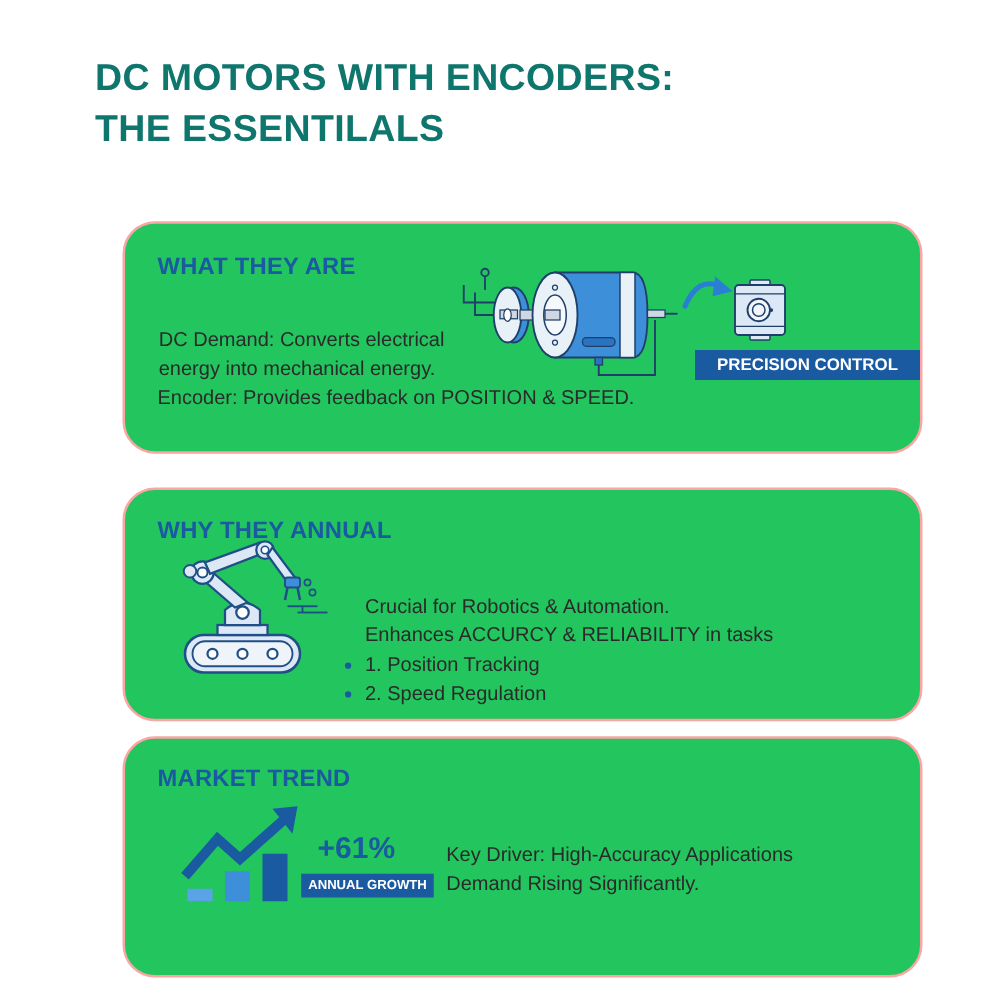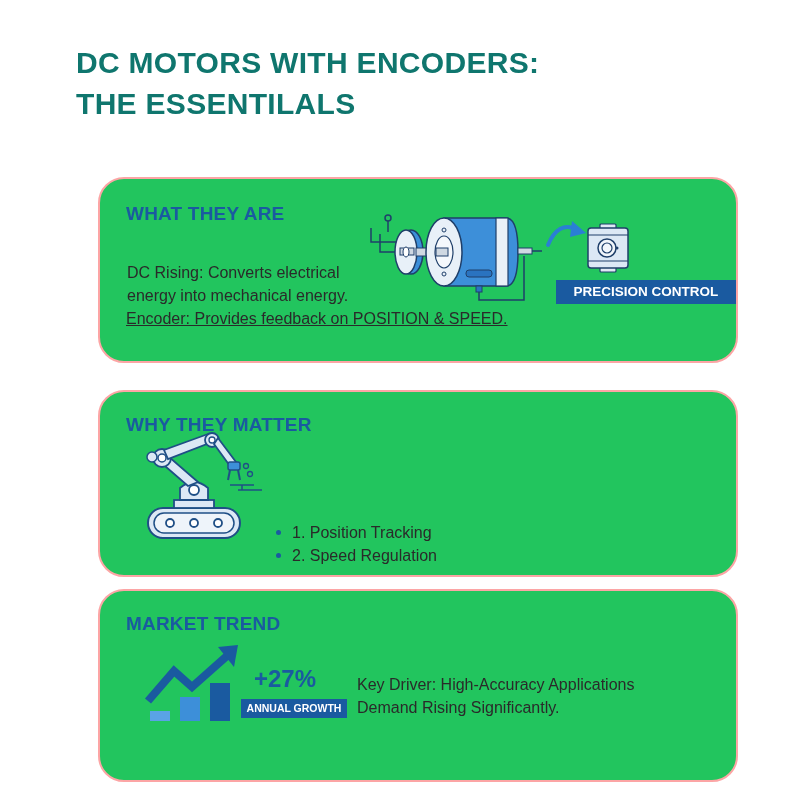--- a/index.html
+++ b/index.html
@@ -38,23 +38,23 @@
 
 <h1 class="title">
   <span>DC MOTORS WITH ENCODERS:</span>
   <span>THE ESSENTILALS</span>
 </h1>
 
 <div class="card" style="top:177px; height:186px;">
   <h2 class="card-title" style="left:26px; top:24px;">WHAT THEY ARE</h2>
 
   <div class="body-text" style="left:27px; top:82px;">
-    <div>DC Rising: Converts electrical</div>
+    <div>DC Demand: Converts electrical</div>
     <div>energy into mechanical energy.</div>
-    <div style="margin-left:-1px;text-decoration:underline;">Encoder: Provides feedback on POSITION &amp; SPEED.</div>
+    <div style="margin-left:-1px;">Encoder: Provides feedback on POSITION &amp; SPEED.</div>
   </div>
 
   <svg width="190" height="90" style="left:266px; top:33px;" viewBox="0 0 190 90">
 
     <circle cx="22" cy="6" r="3" fill="none" stroke="#1f3f6a" stroke-width="1.5"></circle>
     <line x1="22" y1="9" x2="22" y2="20" stroke="#1f3f6a" stroke-width="1.5"></line>
     <polyline points="5,16 5,30 42,30" fill="none" stroke="#1f3f6a" stroke-width="1.5"></polyline>
     <polyline points="14,22 14,40 42,40" fill="none" stroke="#1f3f6a" stroke-width="1.5"></polyline>
 
     <ellipse cx="45" cy="40" rx="12" ry="22" fill="#3d8fd9" stroke="#1f3f6a" stroke-width="1.5"></ellipse>
@@ -93,21 +93,21 @@
     <line x1="2" y1="38" x2="42" y2="38" stroke="#1f3f6a" stroke-width="1"></line>
     <circle cx="21" cy="25" r="9" fill="#f2f6fb" stroke="#1f3f6a" stroke-width="1.5"></circle>
     <circle cx="21" cy="25" r="5" fill="none" stroke="#1f3f6a" stroke-width="1.2"></circle>
     <circle cx="31" cy="25" r="1.5" fill="#1f3f6a"></circle>
   </svg>
 
   <div class="badge" style="left:456px; top:101px; width:180px; height:24px; line-height:24px; font-size:13.5px;">PRECISION CONTROL</div>
 </div>
 
 <div class="card" style="top:390px; height:187px;">
-  <h2 class="card-title" style="left:26px; top:22px;">WHY THEY MATTER</h2>
+  <h2 class="card-title" style="left:26px; top:22px;">WHY THEY ANNUAL</h2>
 
   <svg width="130" height="100" style="left:42px; top:54px;" viewBox="0 0 130 100">
 
     <rect x="6" y="62" width="92" height="30" rx="15" fill="#dce8f5" stroke="#1f4f86" stroke-width="2"></rect>
     <rect x="12" y="67" width="80" height="20" rx="10" fill="#eef4fa" stroke="#1f4f86" stroke-width="1.5"></rect>
     <circle cx="28" cy="77" r="4" fill="#fff" stroke="#1f4f86" stroke-width="1.8"></circle>
     <circle cx="52" cy="77" r="4" fill="#fff" stroke="#1f4f86" stroke-width="1.8"></circle>
     <circle cx="76" cy="77" r="4" fill="#fff" stroke="#1f4f86" stroke-width="1.8"></circle>
 
     <rect x="32" y="54" width="40" height="8" fill="#dce8f5" stroke="#1f4f86" stroke-width="1.8"></rect>
@@ -129,38 +129,42 @@
     <path d="M88,24 L86,34" stroke="#1f4f86" stroke-width="2" fill="none"></path>
     <path d="M96,24 L98,34" stroke="#1f4f86" stroke-width="2" fill="none"></path>
     <circle cx="104" cy="20" r="2.5" fill="none" stroke="#1f4f86" stroke-width="1.3"></circle>
     <circle cx="108" cy="28" r="2.5" fill="none" stroke="#1f4f86" stroke-width="1.3"></circle>
 
     <line x1="88" y1="39" x2="112" y2="39" stroke="#1f4f86" stroke-width="1.5"></line>
     <line x1="100" y1="39" x2="100" y2="44" stroke="#1f4f86" stroke-width="1.5"></line>
     <line x1="96" y1="44" x2="120" y2="44" stroke="#1f4f86" stroke-width="1.5"></line>
   </svg>
 
+  <div class="body-text" style="left:192px; top:82px;">
+    <div>Crucial for Robotics &amp; Automation.</div>
+    <div>Enhances ACCURCY &amp; RELIABILITY in tasks</div>
+  </div>
 
   <ul class="bullets" style="left:174px; top:129px;">
     <li><span class="dot"></span><span>1. Position Tracking</span></li>
     <li><span class="dot"></span><span>2. Speed Regulation</span></li>
   </ul>
 </div>
 
 <div class="card" style="top:589px; height:193px;">
   <h2 class="card-title" style="left:26px; top:22px;">MARKET TREND</h2>
 
   <svg width="100" height="80" style="left:44px; top:54px;" viewBox="0 0 100 80">
     <rect x="6" y="66" width="20" height="10" fill="#5aa3e6"></rect>
     <rect x="36" y="52" width="20" height="24" fill="#3d8fd9"></rect>
     <rect x="66" y="38" width="20" height="38" fill="#1a5aa0"></rect>
     <polyline points="4,56 30,26 48,42 84,10" fill="none" stroke="#1a5aa0" stroke-width="8" stroke-linejoin="miter"></polyline>
     <polygon points="74,2 94,0 90,22" fill="#1a5aa0"></polygon>
   </svg>
 
-  <div style="position:absolute; left:154px; top:74px; font-weight:bold; font-size:24px; color:#1a5aa0;">+27%</div>
+  <div style="position:absolute; left:154px; top:74px; font-weight:bold; font-size:24px; color:#1a5aa0;">+61%</div>
   <div class="badge" style="left:141px; top:108px; width:106px; height:19px; line-height:19px; font-size:10.5px; font-weight:bold;">ANNUAL GROWTH</div>
 
   <div class="body-text" style="left:257px; top:82px;">
     <div>Key Driver: High-Accuracy Applications</div>
     <div>Demand Rising Significantly.</div>
   </div>
 </div>
 
 </body></html>

